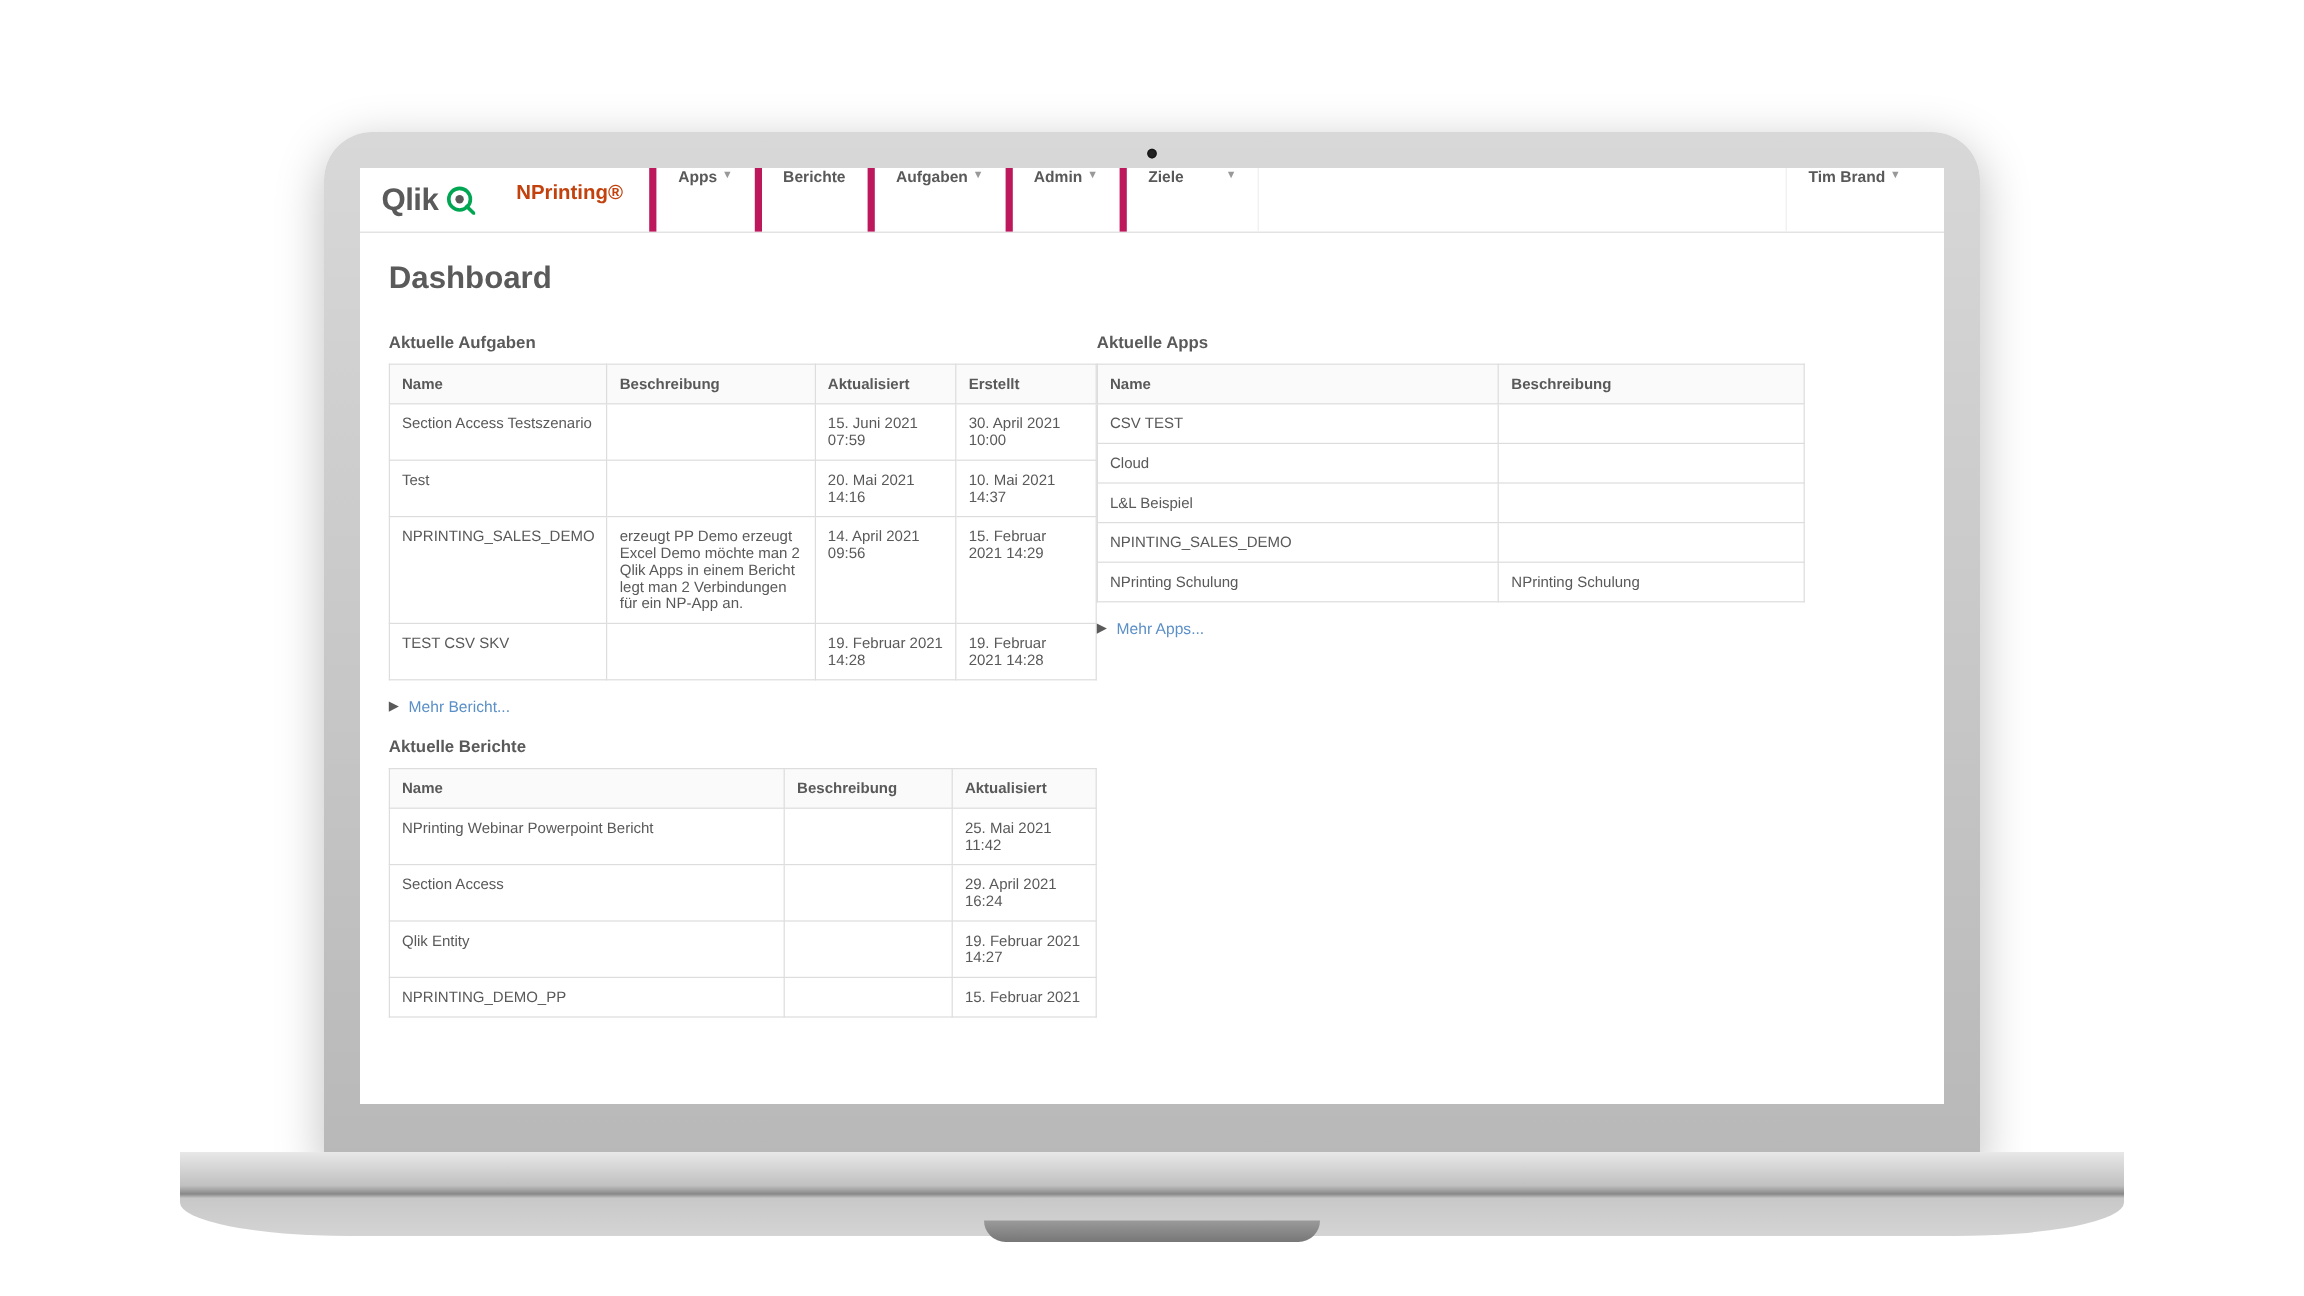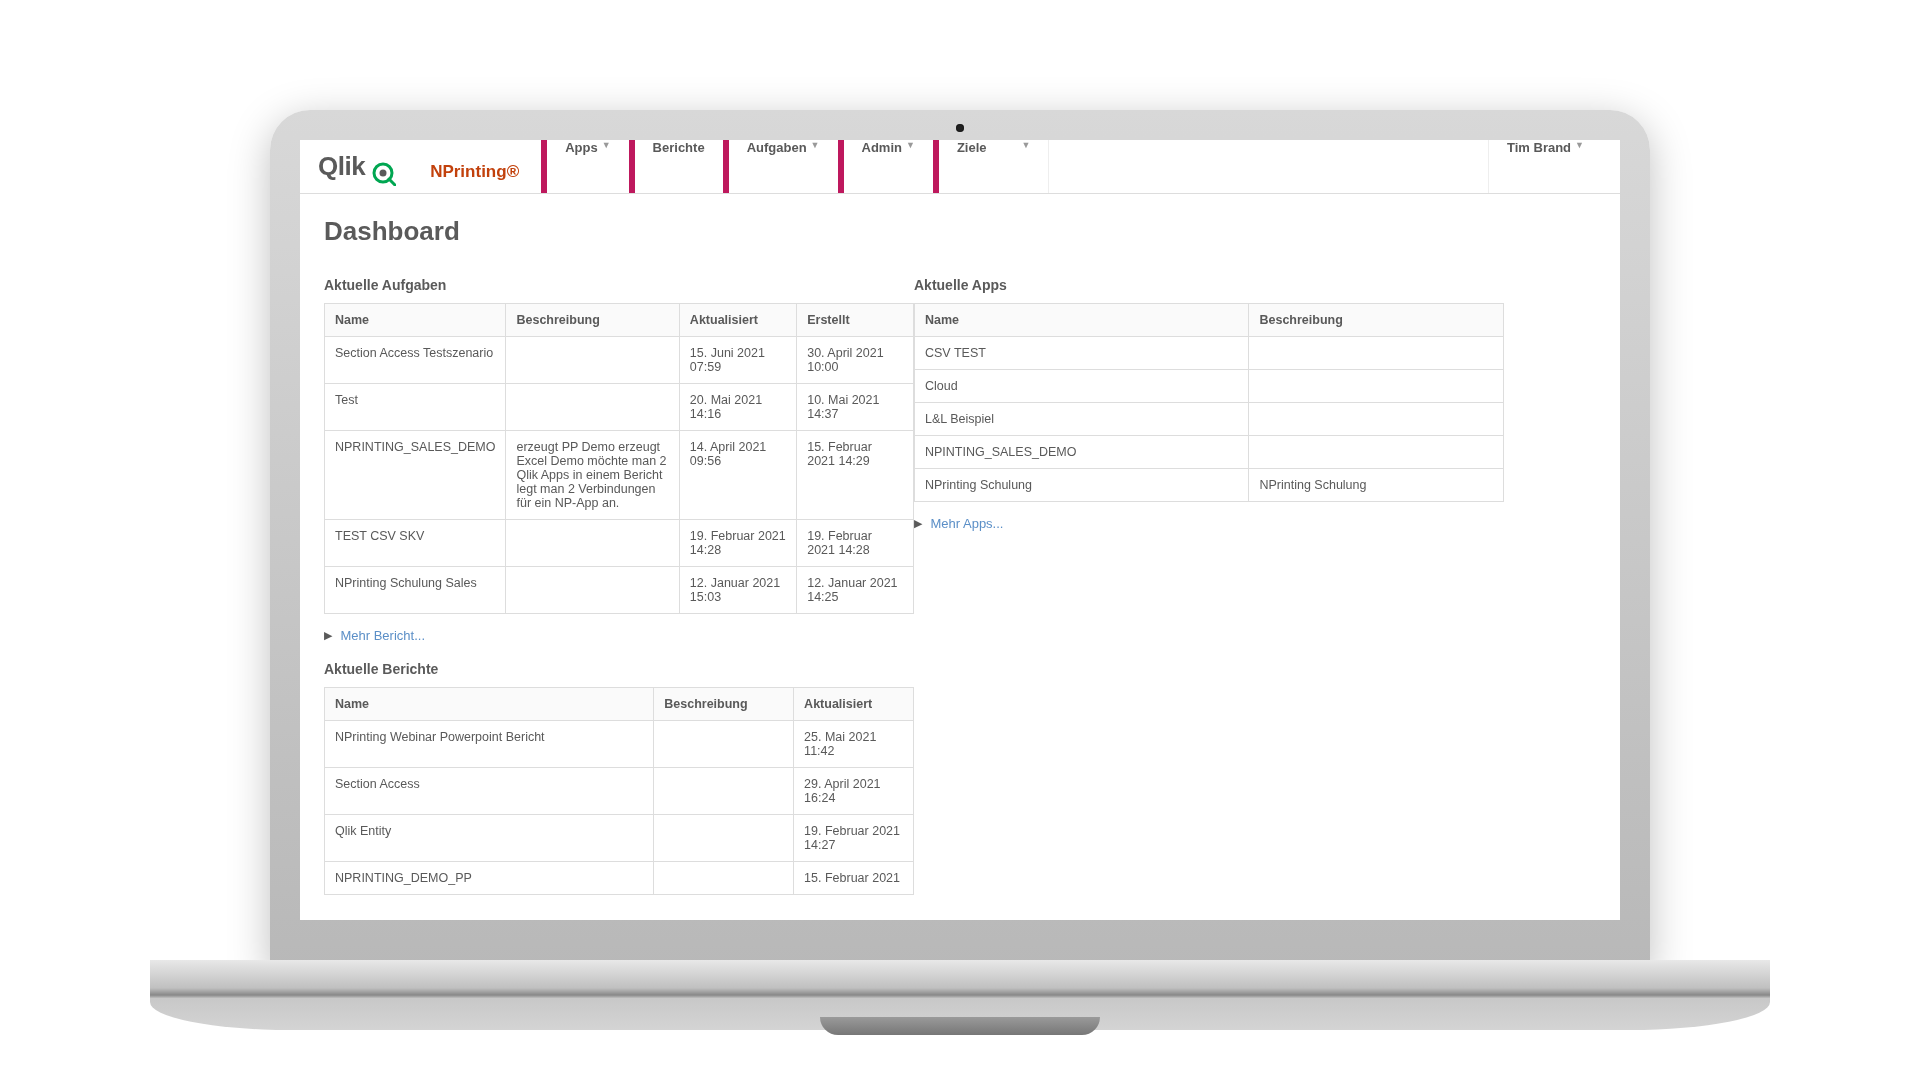--- a/index.html
+++ b/index.html
@@ -65,21 +65,21 @@
     }
     .topnav {
       display: flex;
       align-items: center;
       height: 54px;
       border-bottom: 1px solid #ddd;
       padding: 0 18px;
     }
     .brand {
       display: flex;
-      align-items: flex-end;
+      align-items: flex-start;
       gap: 7px;
       margin-right: 22px;
     }
     .brand-qlik {
       font-size: 26px;
       font-weight: 700;
       color: #5a5a5a;
       letter-spacing: -0.5px;
     }
     .brand-icon-wrap {
@@ -282,26 +282,20 @@
                 <td>erzeugt PP Demo erzeugt Excel Demo möchte man 2 Qlik Apps in einem Bericht legt man 2 Verbindungen für ein NP-App an.</td>
                 <td>14. April 2021 09:56</td>
                 <td>15. Februar 2021 14:29</td>
               </tr>
                 <tr>
                 <td>TEST CSV SKV</td>
                 <td></td>
                 <td>19. Februar 2021 14:28</td>
                 <td>19. Februar 2021 14:28</td>
               </tr>
-                <tr>
-                <td>NPrinting Schulung Sales</td>
-                <td></td>
-                <td>12. Januar 2021 15:03</td>
-                <td>12. Januar 2021 14:25</td>
-              </tr>
               </tbody>
           </table>
           <div class="more-link">
             <span class="tri">▶</span>
             <span>Mehr Bericht...</span>
           </div>
 
           <div class="section-title" style="margin-top:18px">Aktuelle Berichte</div>
           <table>
             <thead>

